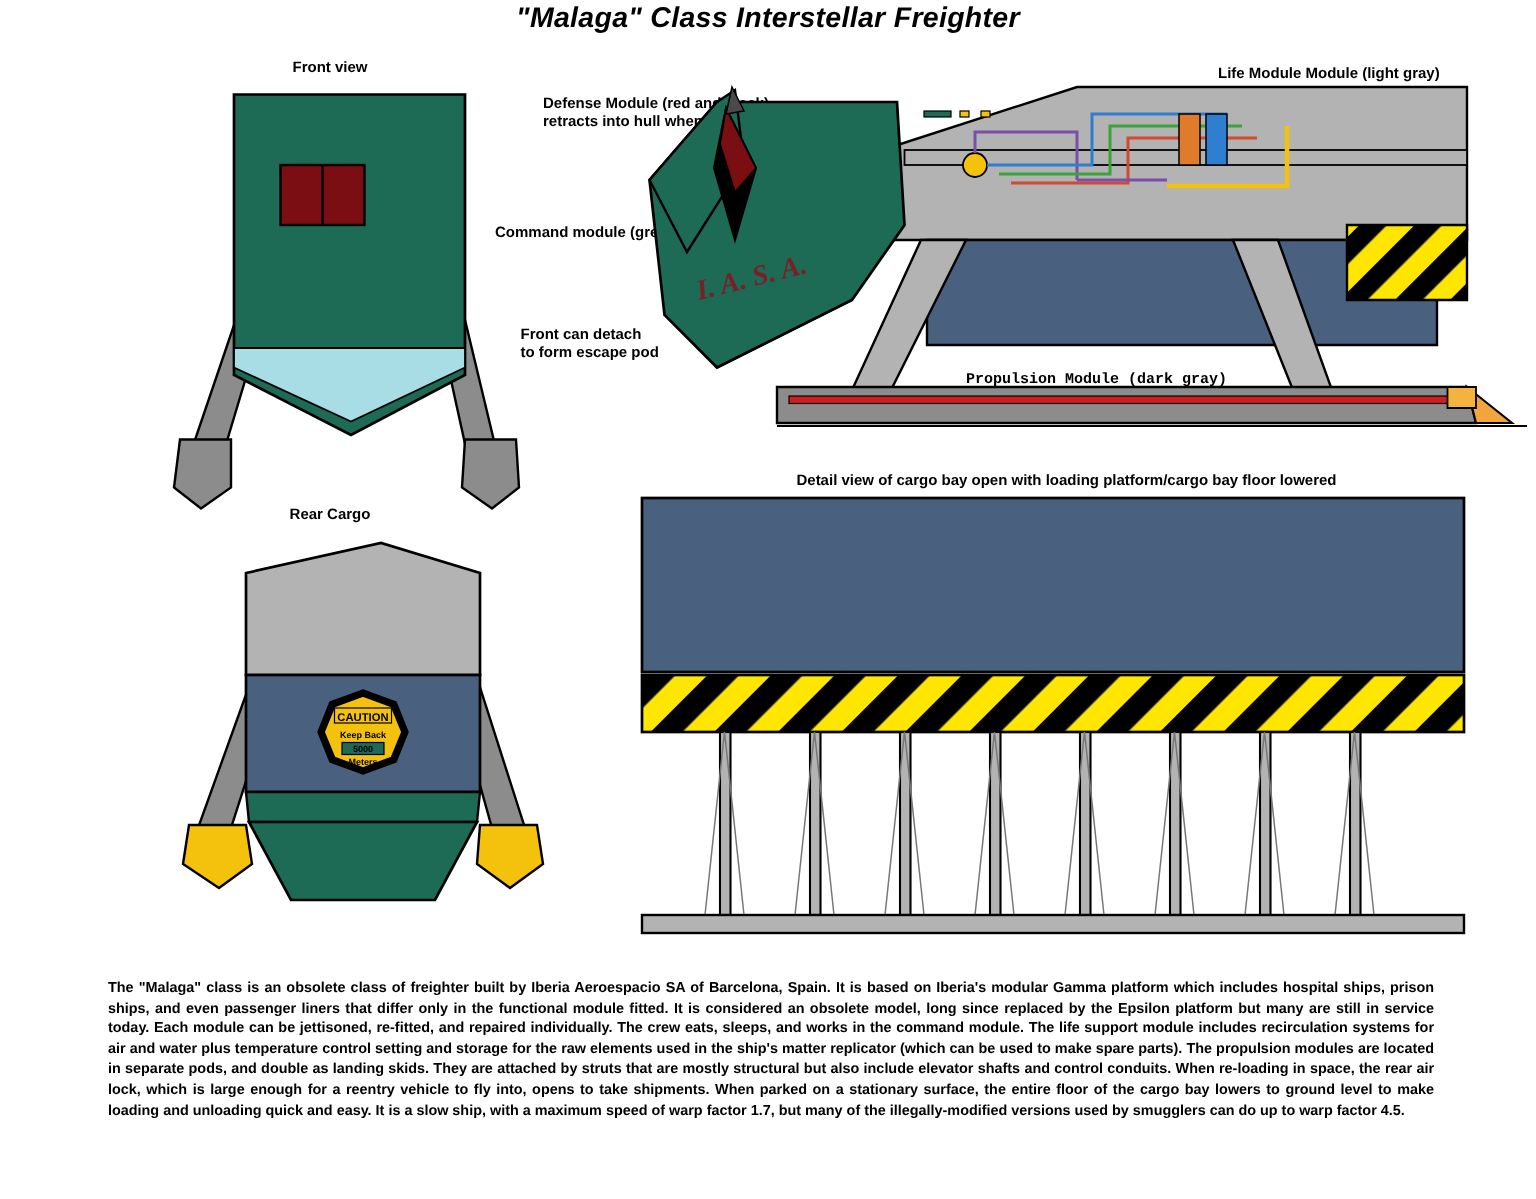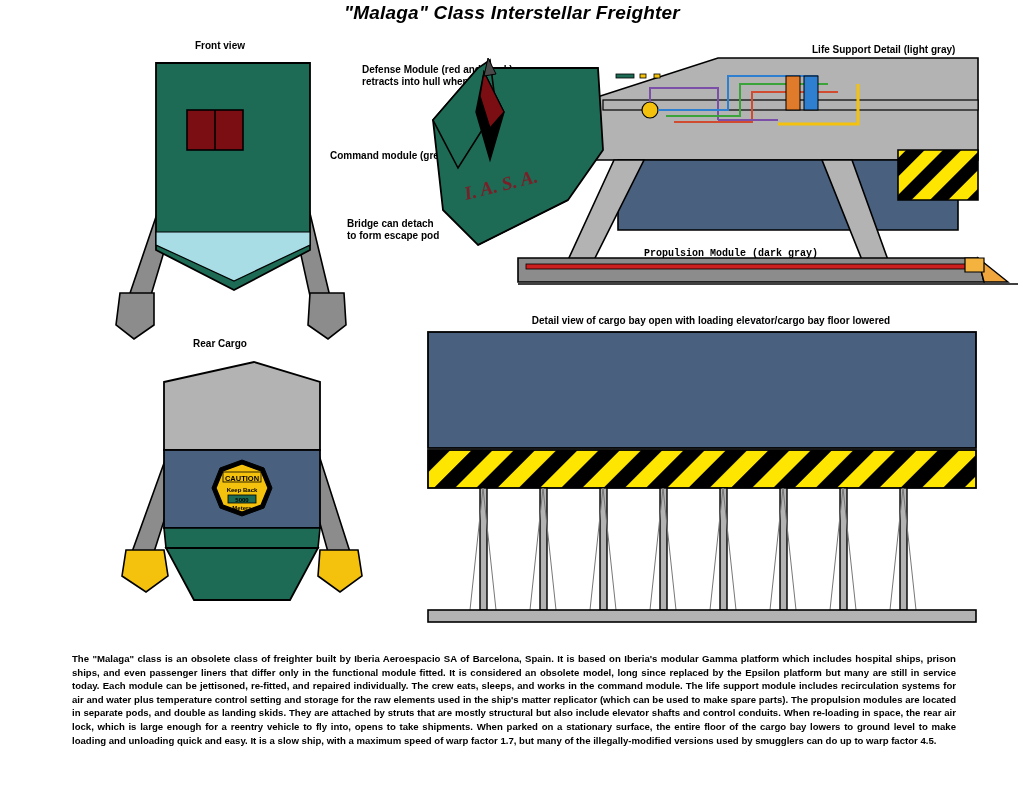--- a/index.html
+++ b/index.html
@@ -37,23 +37,23 @@
   <polygon points="96,177 250,177 250,190 174,226 96,190" fill="#a8dde6" stroke="#000" stroke-width="1.2"></polygon>
 
   <rect x="127" y="55" width="56" height="40" fill="#7a0e12" stroke="#000" stroke-width="1.6"></rect>
   <line x1="155" y1="55" x2="155" y2="95" stroke="#000" stroke-width="1.6"></line>
 </svg>
 </div>
 
 <div class="lbl" style="left:362px;top:64px;white-space:pre;">Defense Module (red and black)
 retracts into hull when not in use.</div>
 <div class="lbl" style="left:330px;top:150px;">Command module (green)</div>
-<div class="lbl" style="left:347px;top:218px;white-space:pre;">Bridge can detach
+<div class="lbl" style="left:347px;top:218px;white-space:pre;">Front can detach
 to form escape pod</div>
-<div class="lbl" style="left:812px;top:44px;">Life Support Detail (light gray)</div>
+<div class="lbl" style="left:812px;top:44px;">Life Module Module (light gray)</div>
 <div class="lbl" style="left:682px;top:219px;">Cargo Module (blue)</div>
 <div class="lbl" style="left:644px;top:248px;font-family:Liberation Mono, monospace;">Propulsion Module (dark gray)</div>
 
 <div class="panel" style="left:418px;top:50px;">
 <svg width="600" height="250" viewBox="0 0 600 250">
   <defs>
     <pattern id="haz" width="26" height="26" patternUnits="userSpaceOnUse" patternTransform="rotate(45)">
       <rect width="26" height="26" fill="#ffe600"></rect>
       <rect width="13" height="26" fill="#000"></rect>
     </pattern>
@@ -129,21 +129,21 @@
   <polygon points="174,112 193,119 200,136 193,153 174,160 155,153 148,136 155,119" fill="#f4c20d" stroke="#000" stroke-width="1.2"></polygon>
   <rect x="155" y="120" width="38" height="10" fill="#f4c20d" stroke="#000" stroke-width="0.8"></rect>
   <text x="174" y="128.5" text-anchor="middle" font-family="Liberation Sans, sans-serif" font-size="7.5" font-weight="bold" fill="#000">CAUTION</text>
   <text x="174" y="140" text-anchor="middle" font-family="Liberation Sans, sans-serif" font-size="6" font-weight="bold" fill="#000">Keep Back</text>
   <rect x="160" y="143" width="28" height="8" fill="#1d6b55" stroke="#000" stroke-width="0.8"></rect>
   <text x="174" y="149.5" text-anchor="middle" font-family="Liberation Sans, sans-serif" font-size="6" font-weight="bold" fill="#000">5000</text>
   <text x="174" y="158" text-anchor="middle" font-family="Liberation Sans, sans-serif" font-size="6" font-weight="bold" fill="#000">Meters</text>
 </svg>
 </div>
 
-<div class="lbl c" style="left:418px;top:315px;width:586px;">Detail view of cargo bay open with loading elevator/cargo bay floor lowered</div>
+<div class="lbl c" style="left:418px;top:315px;width:586px;">Detail view of cargo bay open with loading platform/cargo bay floor lowered</div>
 
 <div class="panel" style="left:424px;top:328px;">
 <svg width="580" height="300" viewBox="0 0 580 300">
   <defs>
     <pattern id="haz2" width="30" height="30" patternUnits="userSpaceOnUse" patternTransform="rotate(45)">
       <rect width="30" height="30" fill="#ffe600"></rect>
       <rect width="15" height="30" fill="#000"></rect>
     </pattern>
   </defs>
 

